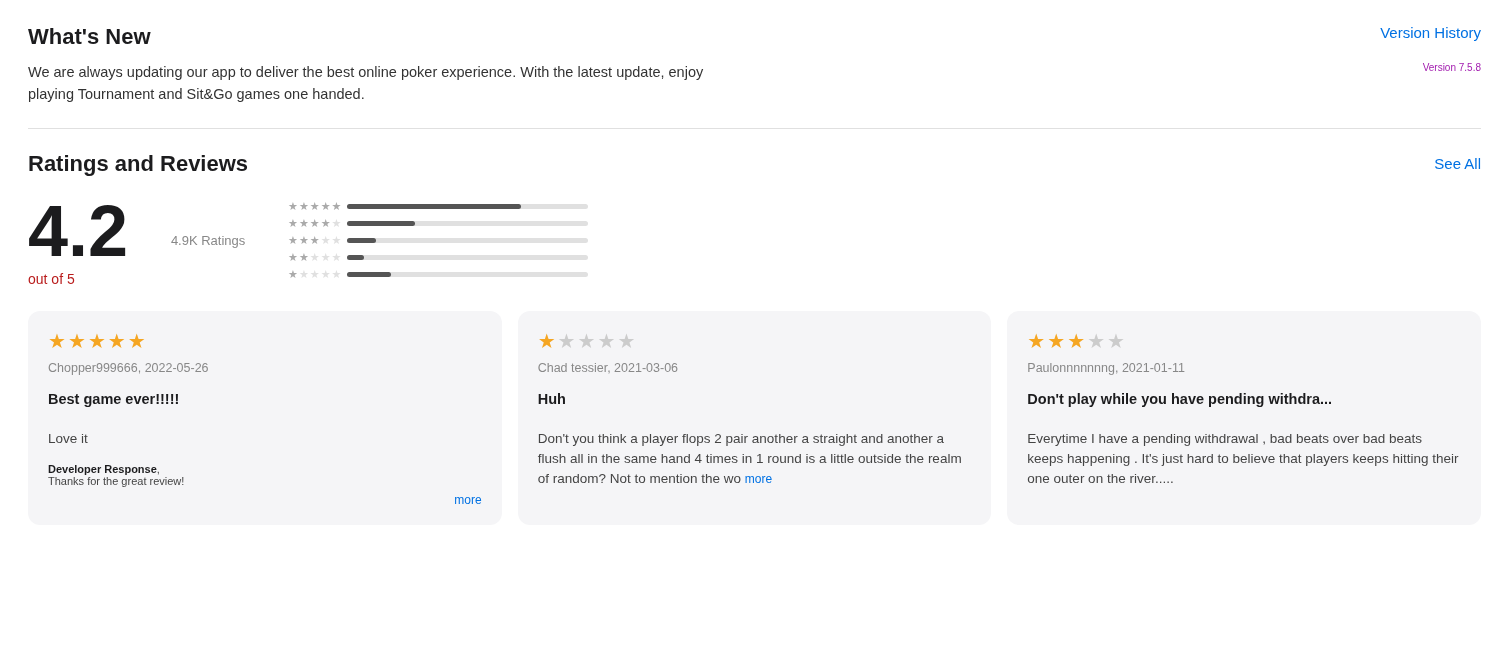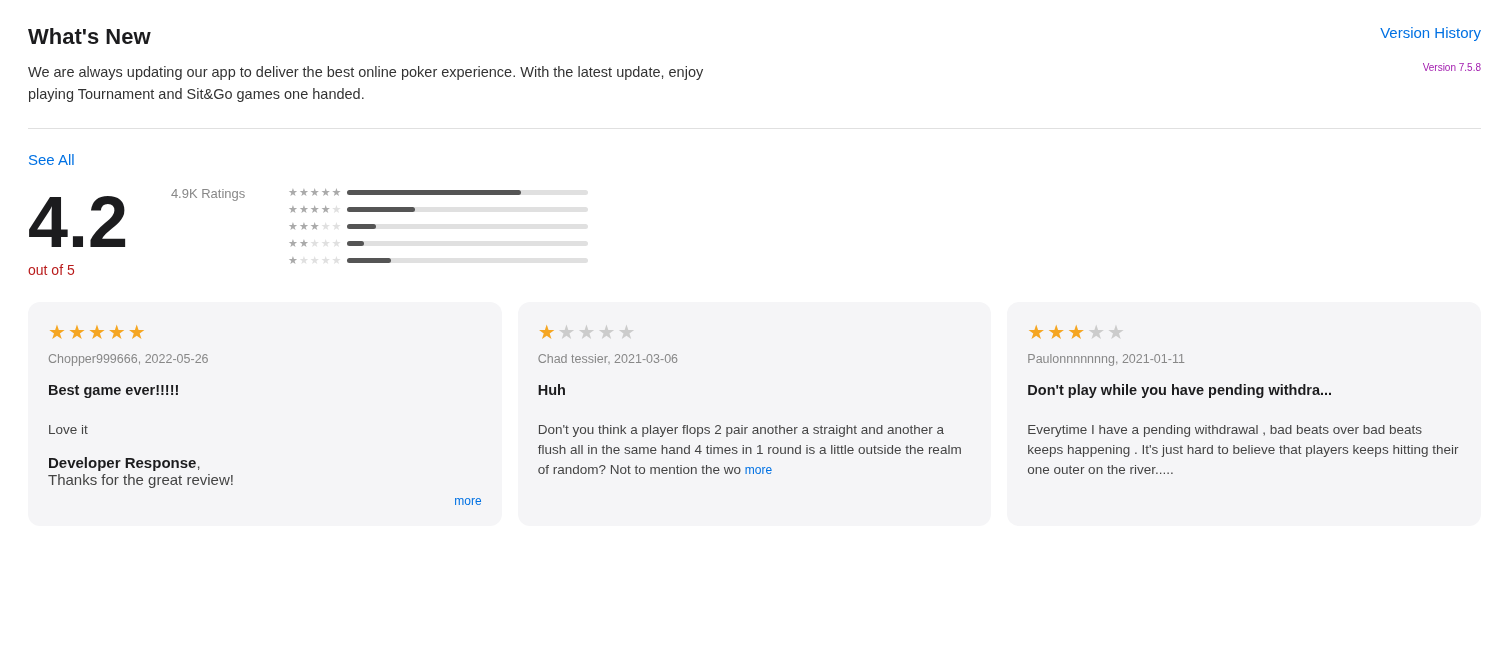--- a/index.html
+++ b/index.html
@@ -66,21 +66,21 @@
     }
     .see-all-link {
       color: #0071e3;
       font-size: 15px;
       cursor: pointer;
       text-decoration: none;
     }
 
     .ratings-summary {
       display: flex;
-      align-items: flex-start;
+      align-items: center;
       gap: 40px;
       margin-bottom: 24px;
     }
     .big-rating {
       display: flex;
       flex-direction: column;
       align-items: flex-start;
     }
     .big-rating-number {
       font-size: 72px;
@@ -170,21 +170,21 @@
       margin-top: 10px;
     }
     .review-body {
       font-size: 13.5px;
       color: #444;
       line-height: 1.5;
       margin-top: 16px;
     }
     .review-developer {
       margin-top: 8px;
-      font-size: 15px;
+      font-size: 11px;
       color: #444;
     }
     .review-developer strong {
       font-weight: 700;
       color: #1c1c1e;
     }
     .more-link {
       color: #0071e3;
       font-size: 12px;
       cursor: pointer;
@@ -205,20 +205,21 @@
   <a class="version-history-link">Version History</a>
 </div>
 <div class="whats-new-body">
   <p class="whats-new-description">We are always updating our app to deliver the best online poker experience. With the latest update, enjoy playing Tournament and Sit&amp;Go games one handed.</p>
   <span class="version-label">Version 7.5.8</span>
 </div>
 
 <hr class="divider">
 
 <div class="ratings-header">
+  <h2 class="ratings-title">Ratings and Reviews</h2>
   <a class="see-all-link">See All</a>
 </div>
 
 <div class="ratings-summary">
   <div class="big-rating">
     <div class="big-rating-number">4.2</div>
     <div class="big-rating-out-of">out of 5</div>
   </div>
   <div class="ratings-count">4.9K Ratings</div>
   <div class="star-bars">

